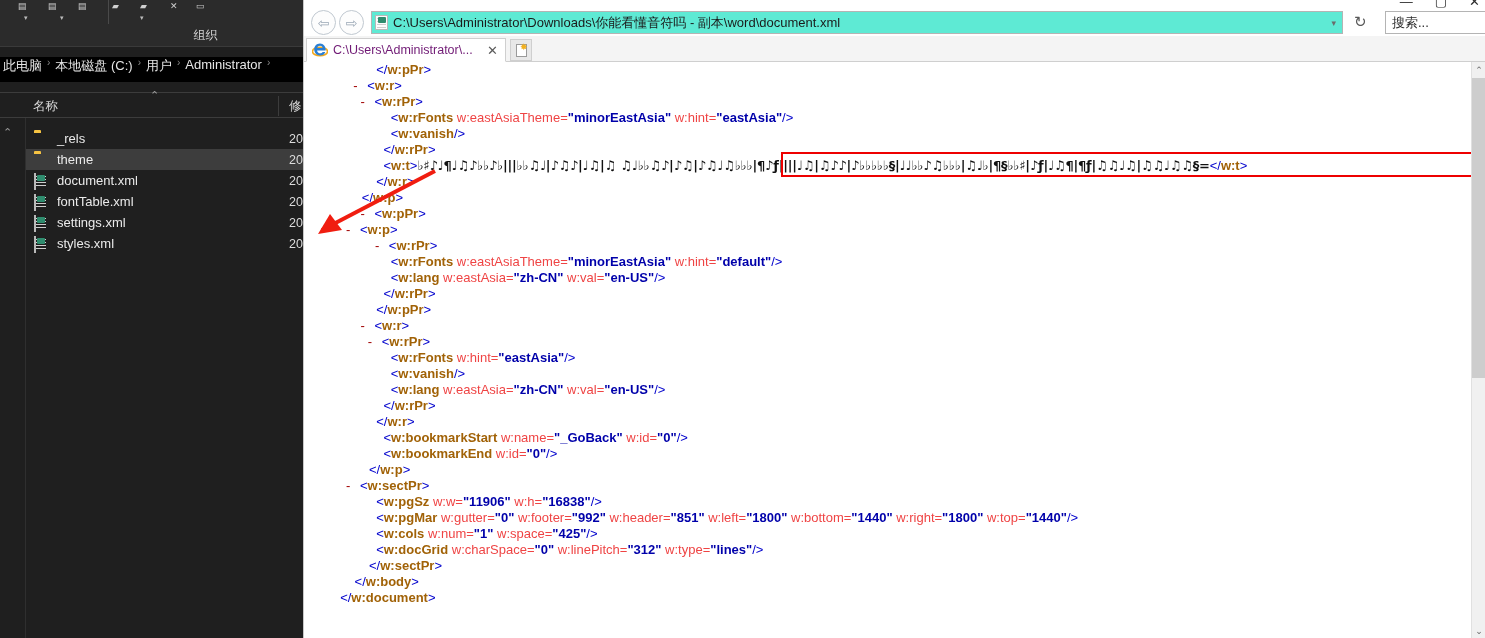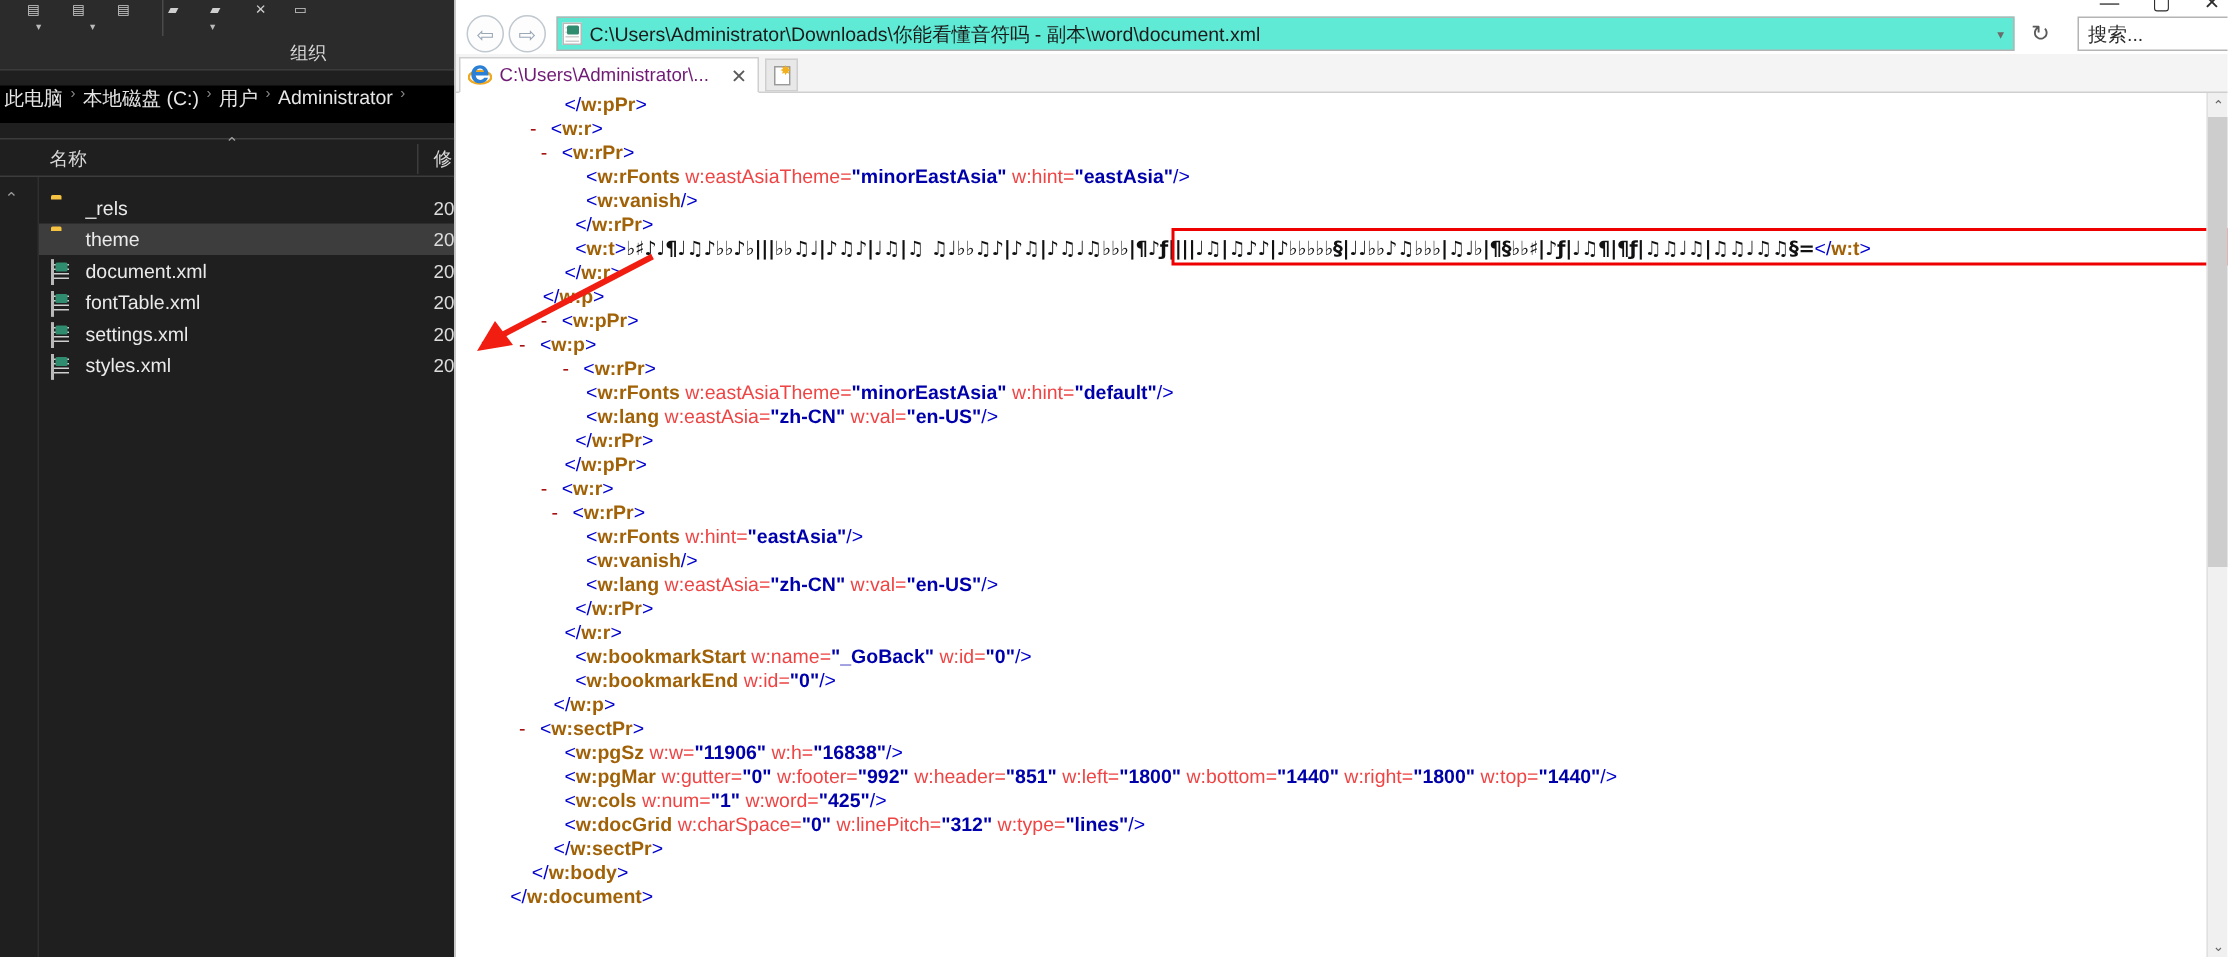--- a/index.html
+++ b/index.html
@@ -374,21 +374,21 @@
       <div class="xline">                        <span class="ang">&lt;</span><span class="tag">w:vanish</span><span class="ang">/&gt;</span></div>
       <div class="xline">                        <span class="ang">&lt;</span><span class="tag">w:lang</span> <span class="attr">w:eastAsia</span><span class="attr">=</span><span class="val">"zh-CN"</span> <span class="attr">w:val</span><span class="attr">=</span><span class="val">"en-US"</span><span class="ang">/&gt;</span></div>
       <div class="xline">                      <span class="ang">&lt;/</span><span class="tag">w:rPr</span><span class="ang">&gt;</span></div>
       <div class="xline">                    <span class="ang">&lt;/</span><span class="tag">w:r</span><span class="ang">&gt;</span></div>
       <div class="xline">                      <span class="ang">&lt;</span><span class="tag">w:bookmarkStart</span> <span class="attr">w:name</span><span class="attr">=</span><span class="val">"_GoBack"</span> <span class="attr">w:id</span><span class="attr">=</span><span class="val">"0"</span><span class="ang">/&gt;</span></div>
       <div class="xline">                      <span class="ang">&lt;</span><span class="tag">w:bookmarkEnd</span> <span class="attr">w:id</span><span class="attr">=</span><span class="val">"0"</span><span class="ang">/&gt;</span></div>
       <div class="xline">                  <span class="ang">&lt;/</span><span class="tag">w:p</span><span class="ang">&gt;</span></div>
       <div class="xline">           <span class="dash-box">-</span>  <span class="ang">&lt;</span><span class="tag">w:sectPr</span><span class="ang">&gt;</span></div>
       <div class="xline">                    <span class="ang">&lt;</span><span class="tag">w:pgSz</span> <span class="attr">w:w</span><span class="attr">=</span><span class="val">"11906"</span> <span class="attr">w:h</span><span class="attr">=</span><span class="val">"16838"</span><span class="ang">/&gt;</span></div>
       <div class="xline">                    <span class="ang">&lt;</span><span class="tag">w:pgMar</span> <span class="attr">w:gutter</span><span class="attr">=</span><span class="val">"0"</span> <span class="attr">w:footer</span><span class="attr">=</span><span class="val">"992"</span> <span class="attr">w:header</span><span class="attr">=</span><span class="val">"851"</span> <span class="attr">w:left</span><span class="attr">=</span><span class="val">"1800"</span> <span class="attr">w:bottom</span><span class="attr">=</span><span class="val">"1440"</span> <span class="attr">w:right</span><span class="attr">=</span><span class="val">"1800"</span> <span class="attr">w:top</span><span class="attr">=</span><span class="val">"1440"</span><span class="ang">/&gt;</span></div>
-      <div class="xline">                    <span class="ang">&lt;</span><span class="tag">w:cols</span> <span class="attr">w:num</span><span class="attr">=</span><span class="val">"1"</span> <span class="attr">w:word</span><span class="attr">=</span><span class="val">"425"</span><span class="ang">/&gt;</span></div>
+      <div class="xline">                    <span class="ang">&lt;</span><span class="tag">w:cols</span> <span class="attr">w:num</span><span class="attr">=</span><span class="val">"1"</span> <span class="attr">w:space</span><span class="attr">=</span><span class="val">"425"</span><span class="ang">/&gt;</span></div>
       <div class="xline">                    <span class="ang">&lt;</span><span class="tag">w:docGrid</span> <span class="attr">w:charSpace</span><span class="attr">=</span><span class="val">"0"</span> <span class="attr">w:linePitch</span><span class="attr">=</span><span class="val">"312"</span> <span class="attr">w:type</span><span class="attr">=</span><span class="val">"lines"</span><span class="ang">/&gt;</span></div>
       <div class="xline">                  <span class="ang">&lt;/</span><span class="tag">w:sectPr</span><span class="ang">&gt;</span></div>
       <div class="xline">              <span class="ang">&lt;/</span><span class="tag">w:body</span><span class="ang">&gt;</span></div>
       <div class="xline">          <span class="ang">&lt;/</span><span class="tag">w:document</span><span class="ang">&gt;</span></div>
     </div>
   <div id="redbox"></div>
 
   <div id="vscroll">
     <div class="arrow up">⌃</div>
     <div id="scroll-thumb"></div>

